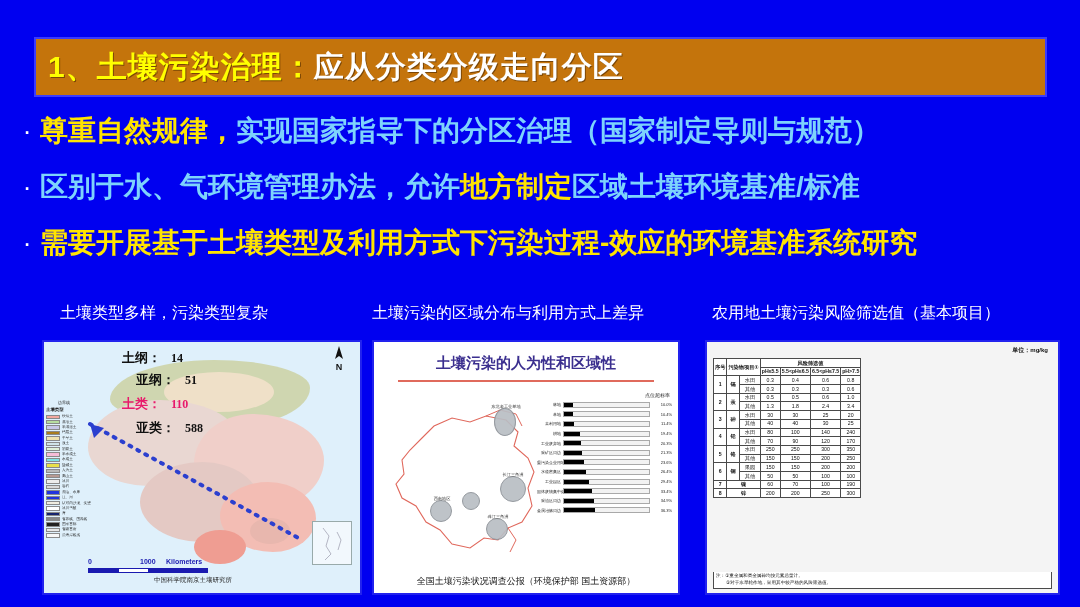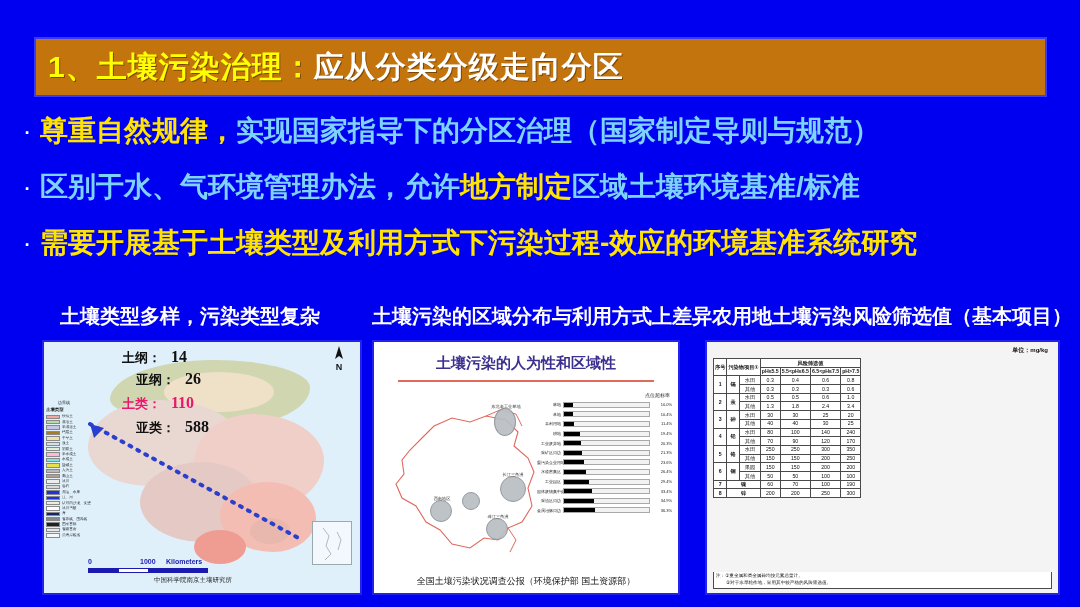--- a/index.html
+++ b/index.html
@@ -34,21 +34,21 @@
   .bullet .dot {
     color:#ffffff; font-size:26px; width:26px; text-align:center;
     flex:0 0 26px;
   }
   .bullet .btxt { font-size:28px; font-weight:bold; letter-spacing:0px; }
   .b-yellow { color:#ffe400; }
   .b-white  { color:#7dd3fc; }
 
   
   .cap {
-    position:absolute; color:#ffffff; font-size:20px; font-weight:bold;
+    position:absolute; color:#ffffff; font-size:16px; font-weight:normal;
     white-space:nowrap;
   }
   #cap-1 { left:60px;  top:303px; }
   #cap-2 { left:372px; top:303px; }
   #cap-3 { left:712px; top:303px; }
 
   
   .panel { position:absolute; border:2px solid #2222ee; background:#ffffff; }
   #panel-map     { left:42px;  top:340px; width:320px; height:255px; overflow:hidden; }
   #panel-region  { left:372px; top:340px; width:308px; height:255px; overflow:hidden; }
@@ -80,21 +80,21 @@
         border-radius:50%; }
   .l8 { left:206px; top:176px; width:40px;  height:26px; background:#e8b7ae;
         border-radius:50%; }
 
   
   .cls {
     position:absolute; font-weight:bold; white-space:nowrap;
     font-family:"Liberation Serif","DejaVu Serif",serif;
   }
   .cls .k { font-size:13px; }
-  .cls .v { font-size:16px; padding-left:10px; }
+  .cls .v { font-size:12px; padding-left:10px; }
   #cls1 { left:78px;  top:6px;  color:#111111; }
   #cls2 { left:92px;  top:28px; color:#111111; }
   #cls3 { left:78px;  top:52px; color:#e8196b; }
   #cls4 { left:92px;  top:76px; color:#111111; }
 
   
   #hu-line {
     position:absolute; left:38px; top:76px; width:230px; height:130px;
     pointer-events:none;
   }
@@ -246,21 +246,21 @@
 
   <svg id="hu-line" viewBox="0 0 230 130">
     <line x1="8" y1="6" x2="220" y2="122" stroke="#2b3fcf" stroke-width="4" stroke-dasharray="2 7" stroke-linecap="round"></line>
     <polygon points="8,6 22,10 12,20" fill="#2b3fcf"></polygon>
   </svg>
 
   <div class="cls" id="cls1">
     <span class="k">土纲：</span><span class="v">14</span>
   </div>
   <div class="cls" id="cls2">
-    <span class="k">亚纲：</span><span class="v">26</span>
+    <span class="k">亚纲：</span><span class="v">51</span>
   </div>
   <div class="cls" id="cls3">
     <span class="k">土类：</span><span class="v">110</span>
   </div>
   <div class="cls" id="cls4">
     <span class="k">亚类：</span><span class="v">588</span>
   </div>
 
   <div id="map-legend">
     <div class="lg-sub">边界线</div>

